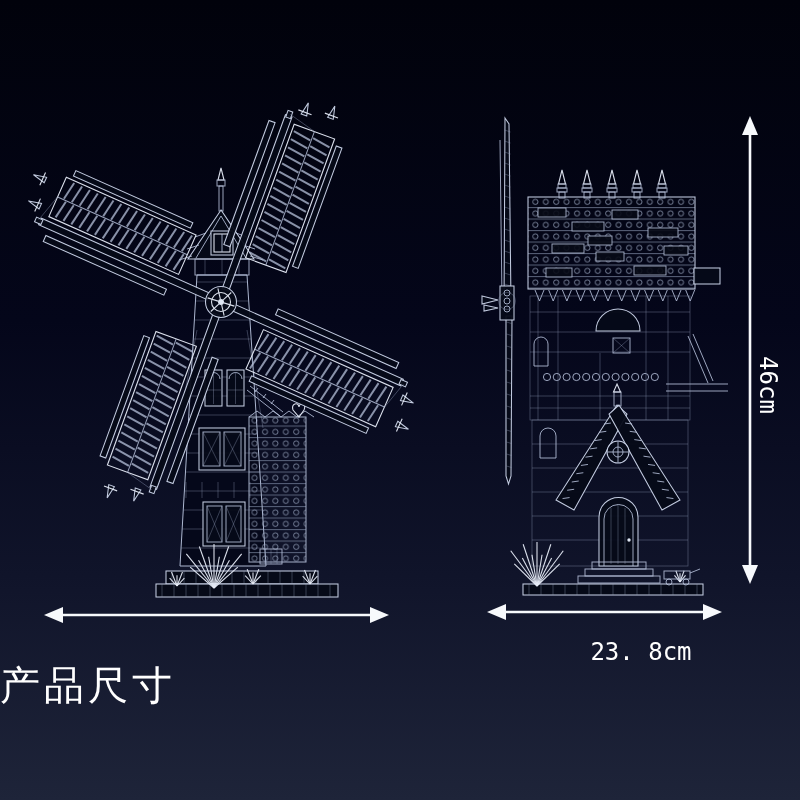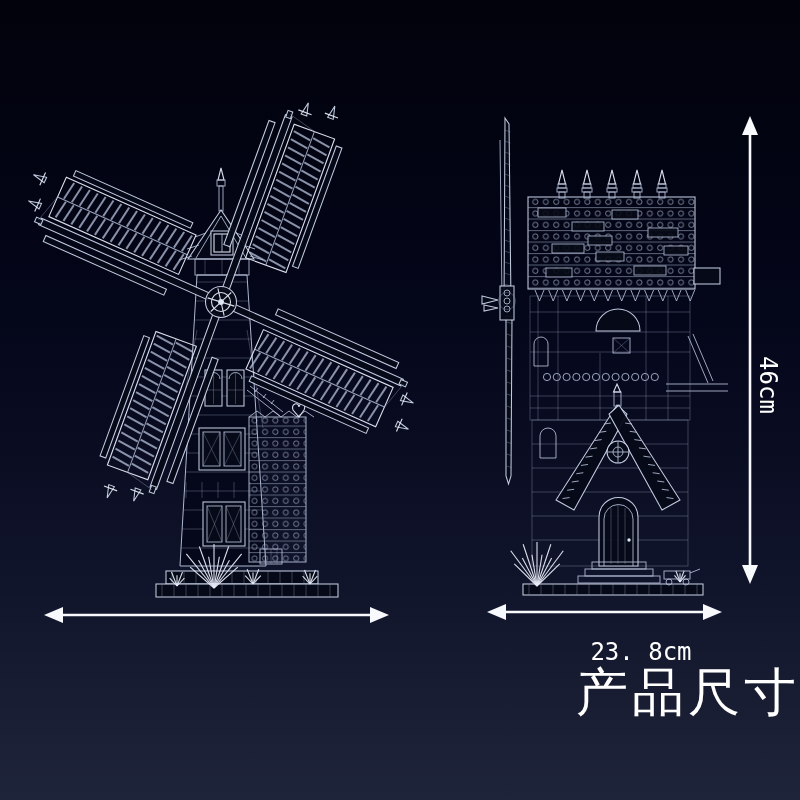--- a/index.html
+++ b/index.html
@@ -15,22 +15,22 @@
   .df{fill:#060a18;stroke:#ccd5ea;stroke-width:1.05;opacity:.95;}
   .tile{fill:#070a16;stroke:#b6c1da;stroke-width:.9;opacity:.9;}
   .rg{stroke:#b6c1da;stroke-width:2;opacity:.75;}
   .arrow-line{stroke:#f7f9fc;stroke-width:2.6;}
   .arrow-head{fill:#f7f9fc;stroke:none;}
   .dim-label{
     position:absolute;color:#ffffff;font-family:"DejaVu Sans Mono", monospace;
     font-size:24px;text-align:center;white-space:nowrap;
   }
   .title-label{
-    position:absolute;left:0;right:0;top:658px;text-align:right;color:#ffffff;
-    font-size:52px;letter-spacing:4px;font-weight:400;
+    position:absolute;left:0;right:0;top:658px;text-align:left;color:#ffffff;
+    font-size:40px;letter-spacing:4px;font-weight:400;
   }
   .rot90{transform:translate(-50%,-50%) rotate(90deg);}
 </style>
 </head>
 <body>
 
 <div class="stage">
 
 <svg width="800" height="800" viewBox="0 0 800 800">
   <defs>

